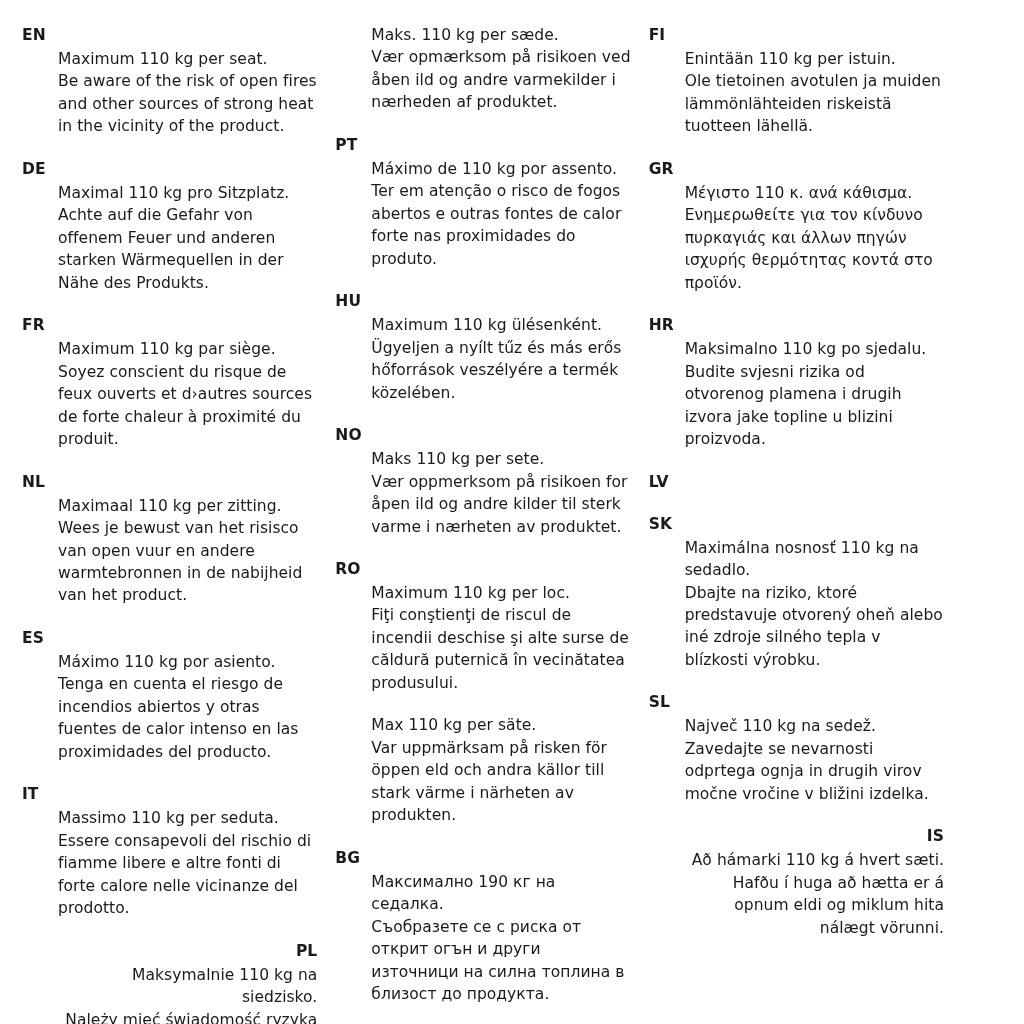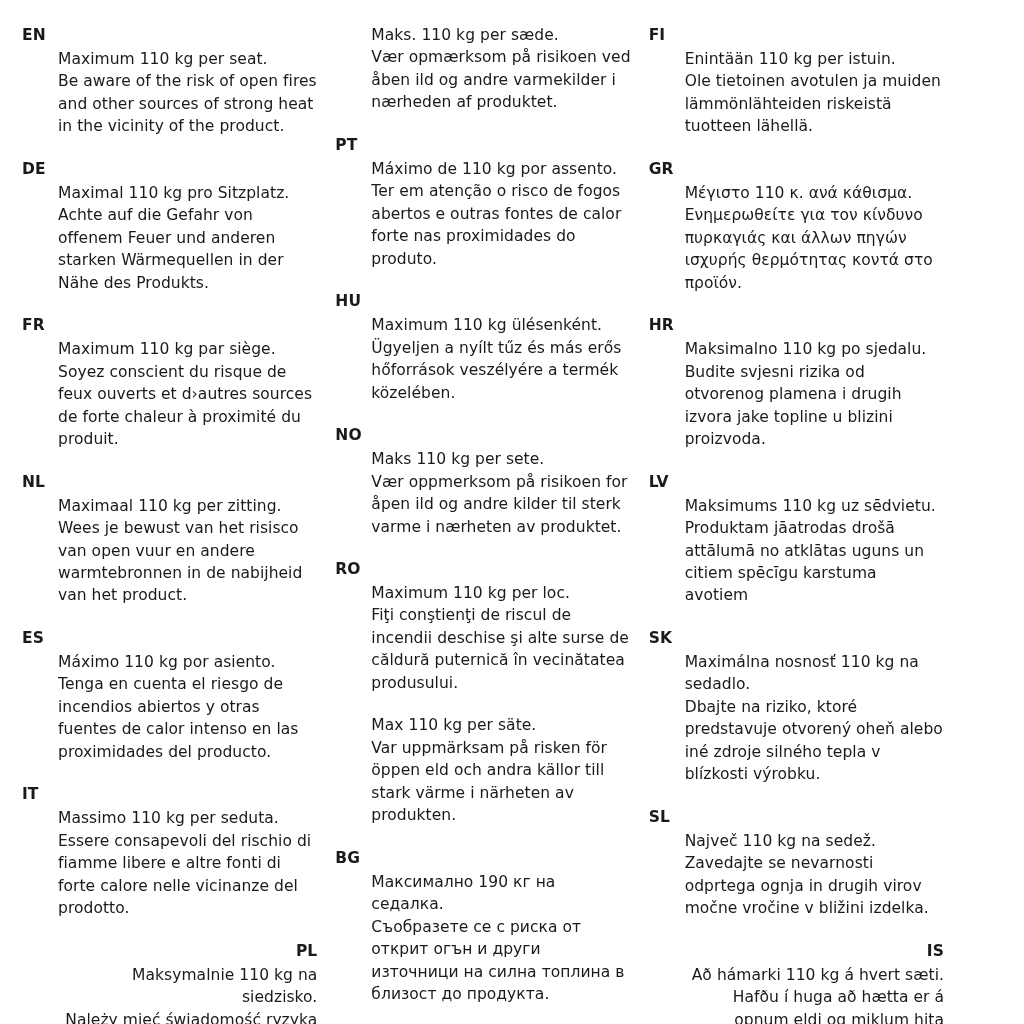--- a/index.html
+++ b/index.html
@@ -147,22 +147,20 @@
       <div class="entry-text">Μέγιστο 110 κ. ανά κάθισμα.
  Ενημερωθείτε για τον κίνδυνο πυρκαγιάς και άλλων πηγών ισχυρής θερμότητας κοντά στο προϊόν.</div>
     </div>
     <div class="entry">
       <div class="lang-code">HR</div>
       <div class="entry-text">Maksimalno 110 kg po sjedalu.
 Budite svjesni rizika od otvorenog plamena i drugih izvora jake topline u blizini proizvoda.</div>
     </div>
     <div class="entry">
       <div class="lang-code">LV</div>
-      <div class="entry-text">Maksimums 110 kg uz sēdvietu.
-Produktam jāatrodas drošā attālumā no atklātas uguns un citiem spēcīgu karstuma avotiem</div>
     </div>
     <div class="entry">
       <div class="lang-code">SK</div>
       <div class="entry-text">Maximálna nosnosť 110 kg na sedadlo.
 Dbajte na riziko, ktoré predstavuje otvorený oheň alebo iné zdroje silného tepla v blízkosti výrobku.</div>
     </div>
     <div class="entry">
       <div class="lang-code">SL</div>
       <div class="entry-text">Največ 110 kg na sedež.
 Zavedajte se nevarnosti odprtega ognja in drugih virov močne vročine v bližini izdelka.</div>

